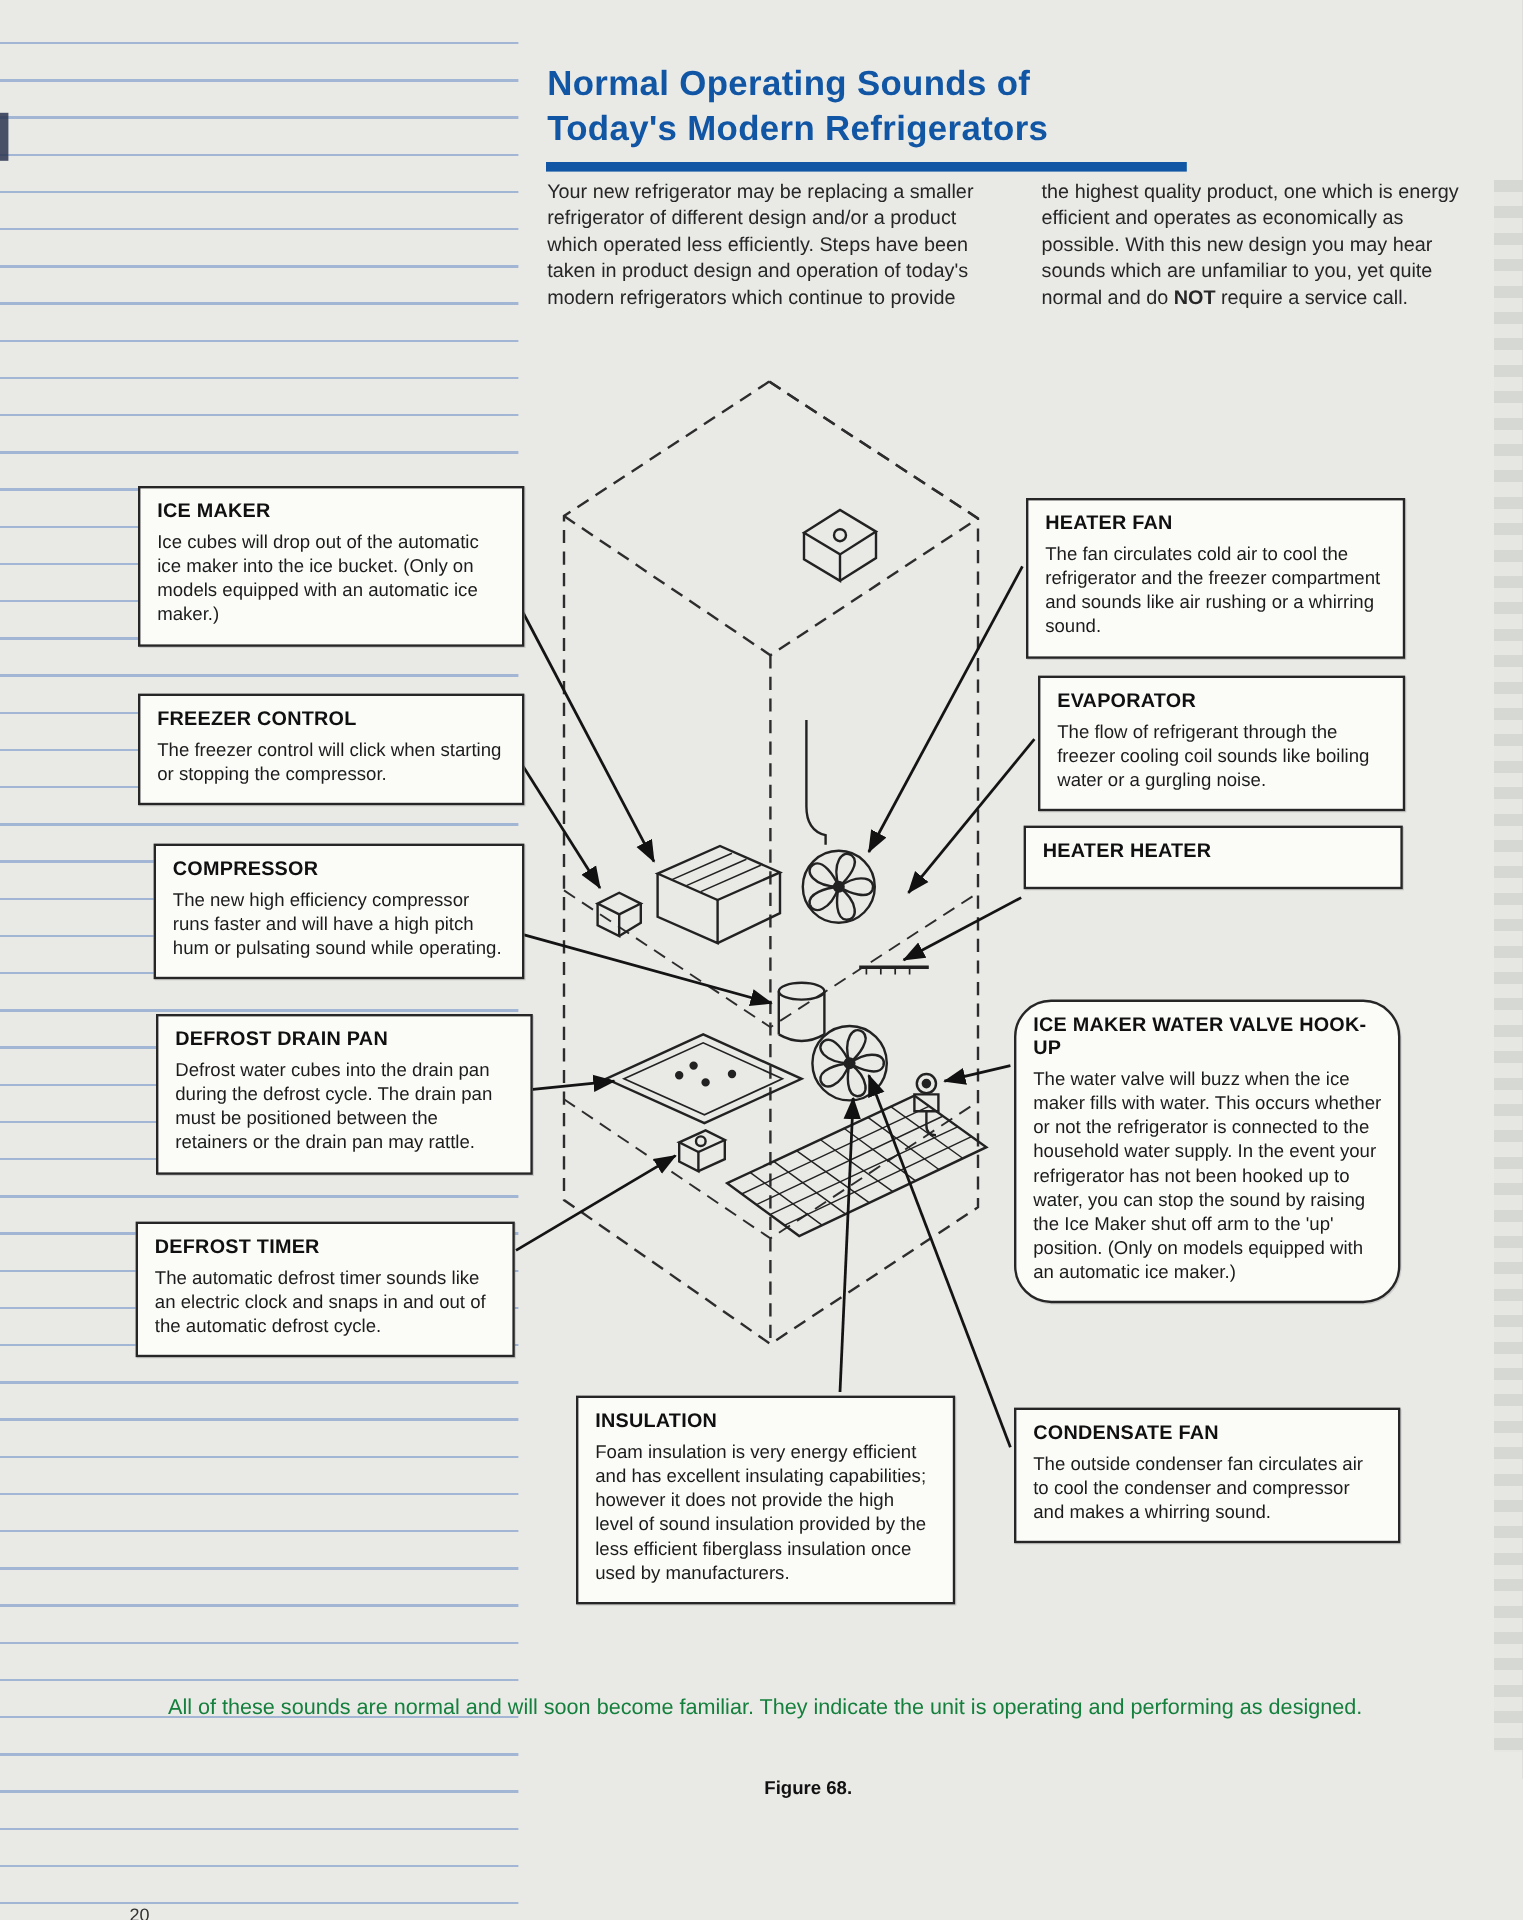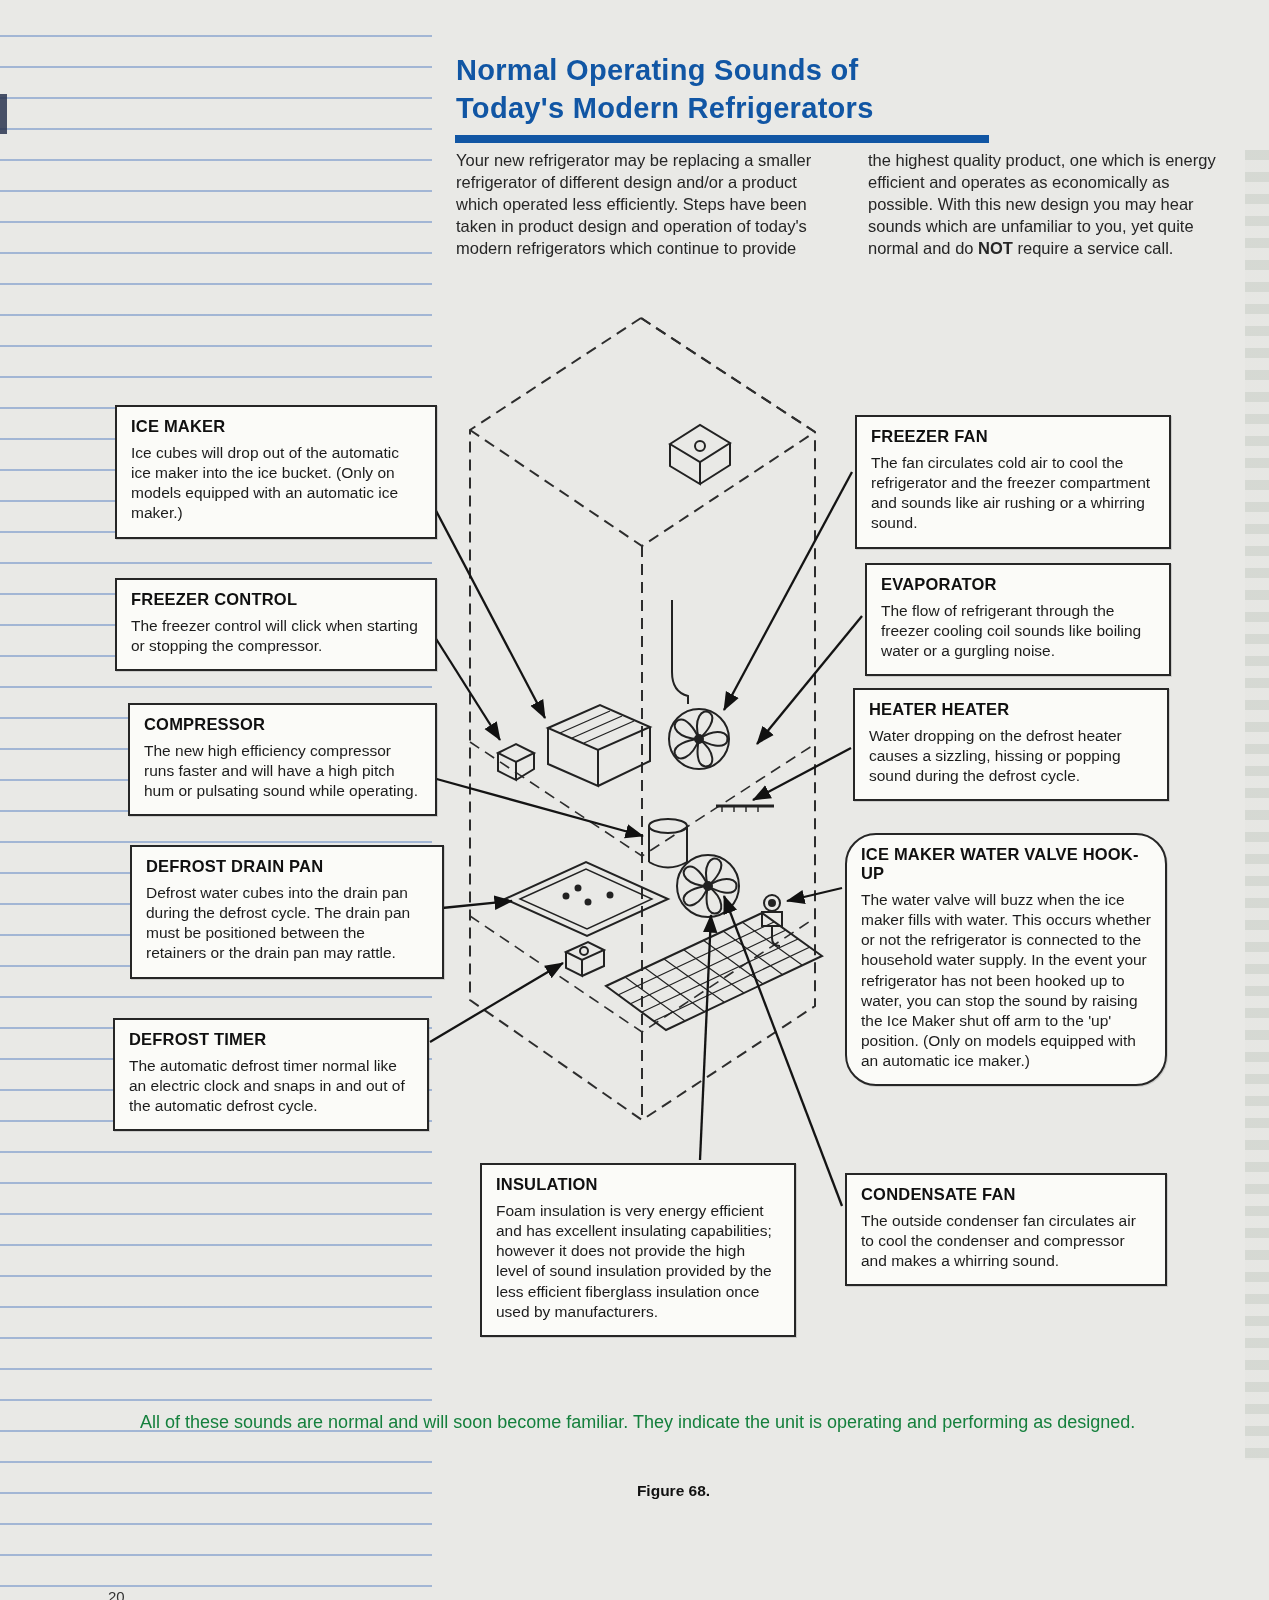--- a/index.html
+++ b/index.html
@@ -203,41 +203,40 @@
     <p>The new high efficiency compressor runs faster and will have a high pitch hum or pulsating sound while operating.</p>
   </div>
 
   <div class="callout" id="co-drain-pan">
     <h3>DEFROST DRAIN PAN</h3>
     <p>Defrost water cubes into the drain pan during the defrost cycle. The drain pan must be positioned between the retainers or the drain pan may rattle.</p>
   </div>
 
   <div class="callout" id="co-defrost-timer">
     <h3>DEFROST TIMER</h3>
-    <p>The automatic defrost timer normal like an electric clock and snaps in and out of the automatic defrost cycle.</p>
+    <p>The automatic defrost timer sounds like an electric clock and snaps in and out of the automatic defrost cycle.</p>
   </div>
 
   <div class="callout" id="co-insulation">
     <h3>INSULATION</h3>
     <p>Foam insulation is very energy efficient and has excellent insulating capabilities; however it does not provide the high level of sound insulation provided by the less efficient fiberglass insulation once used by manufacturers.</p>
   </div>
 
   <div class="callout" id="co-freezer-fan">
-    <h3>FREEZER FAN</h3>
+    <h3>HEATER FAN</h3>
     <p>The fan circulates cold air to cool the refrigerator and the freezer compartment and sounds like air rushing or a whirring sound.</p>
   </div>
 
   <div class="callout" id="co-evaporator">
     <h3>EVAPORATOR</h3>
     <p>The flow of refrigerant through the freezer cooling coil sounds like boiling water or a gurgling noise.</p>
   </div>
 
   <div class="callout" id="co-defrost-heater">
     <h3>HEATER HEATER</h3>
-    <p>Water dropping on the defrost heater causes a sizzling, hissing or popping sound during the defrost cycle.</p>
   </div>
 
   <div class="callout" id="co-water-valve">
     <h3>ICE MAKER WATER VALVE HOOK-UP</h3>
     <p>The water valve will buzz when the ice maker fills with water. This occurs whether or not the refrigerator is connected to the household water supply. In the event your refrigerator has not been hooked up to water, you can stop the sound by raising the Ice Maker shut off arm to the 'up' position. (Only on models equipped with an automatic ice maker.)</p>
   </div>
 
   <div class="callout" id="co-condensate-fan">
     <h3>CONDENSATE FAN</h3>
     <p>The outside condenser fan circulates air to cool the condenser and compressor and makes a whirring sound.</p>

